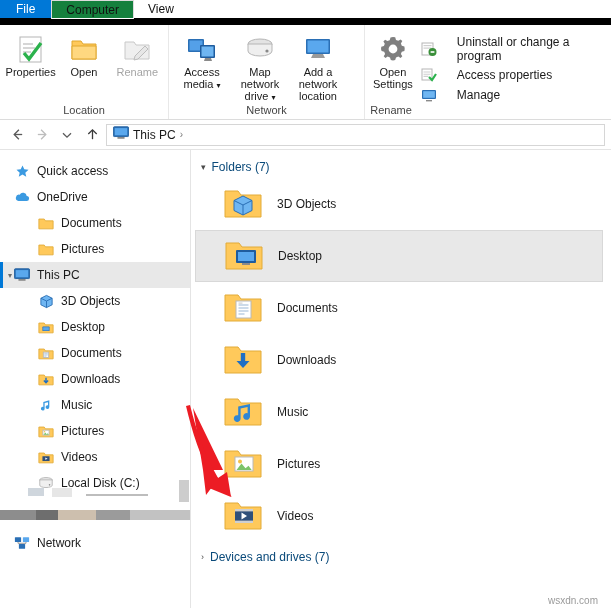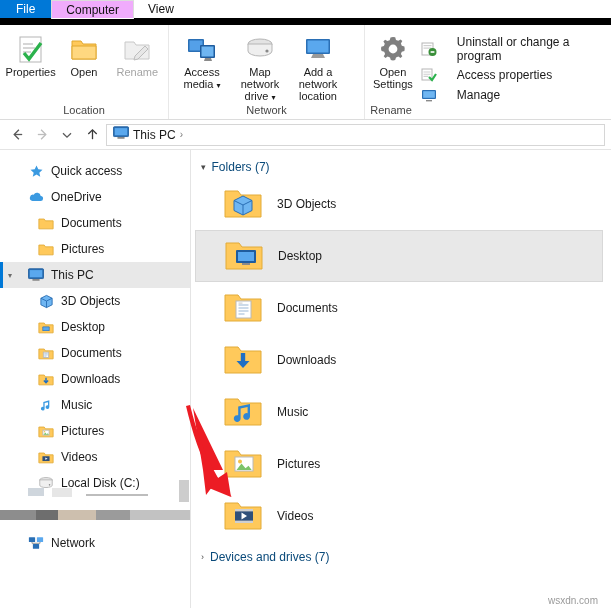--- a/index.html
+++ b/index.html
@@ -27,21 +27,21 @@
     display: flex; align-items: center;
     font-size: 12px;
     color: #111;
   }
   .tab.file {
     background: #0078d7;
     color: #fff;
     padding: 0 16px;
   }
   .tab.active {
-    background: #f0abfc;
+    background: #15803d;
     border: 1px solid #dcdcdc;
     border-bottom: 1px solid #fff;
     position: relative; top: 0;
     margin-bottom: -1px;
   }
 
   
   .ribbon {
     height: 95px;
     background: #fff;
@@ -129,21 +129,21 @@
     background: #fff;
     position: relative;
     padding-top: 8px;
     font-size: 12px;
     overflow: hidden;
   }
   .navitem {
     height: 26px;
     display: flex; align-items: center;
     gap: 7px;
-    padding-left: 28px;
+    padding-left: 14px;
     white-space: nowrap;
   }
   .navitem.child { padding-left: 38px; }
   .navitem.selected { background: #e8e8e8; }
   .navitem.selected::before {
     content: "";
     position: absolute; left: 0;
     width: 3px; height: 26px;
     background: #0078d7;
   }

